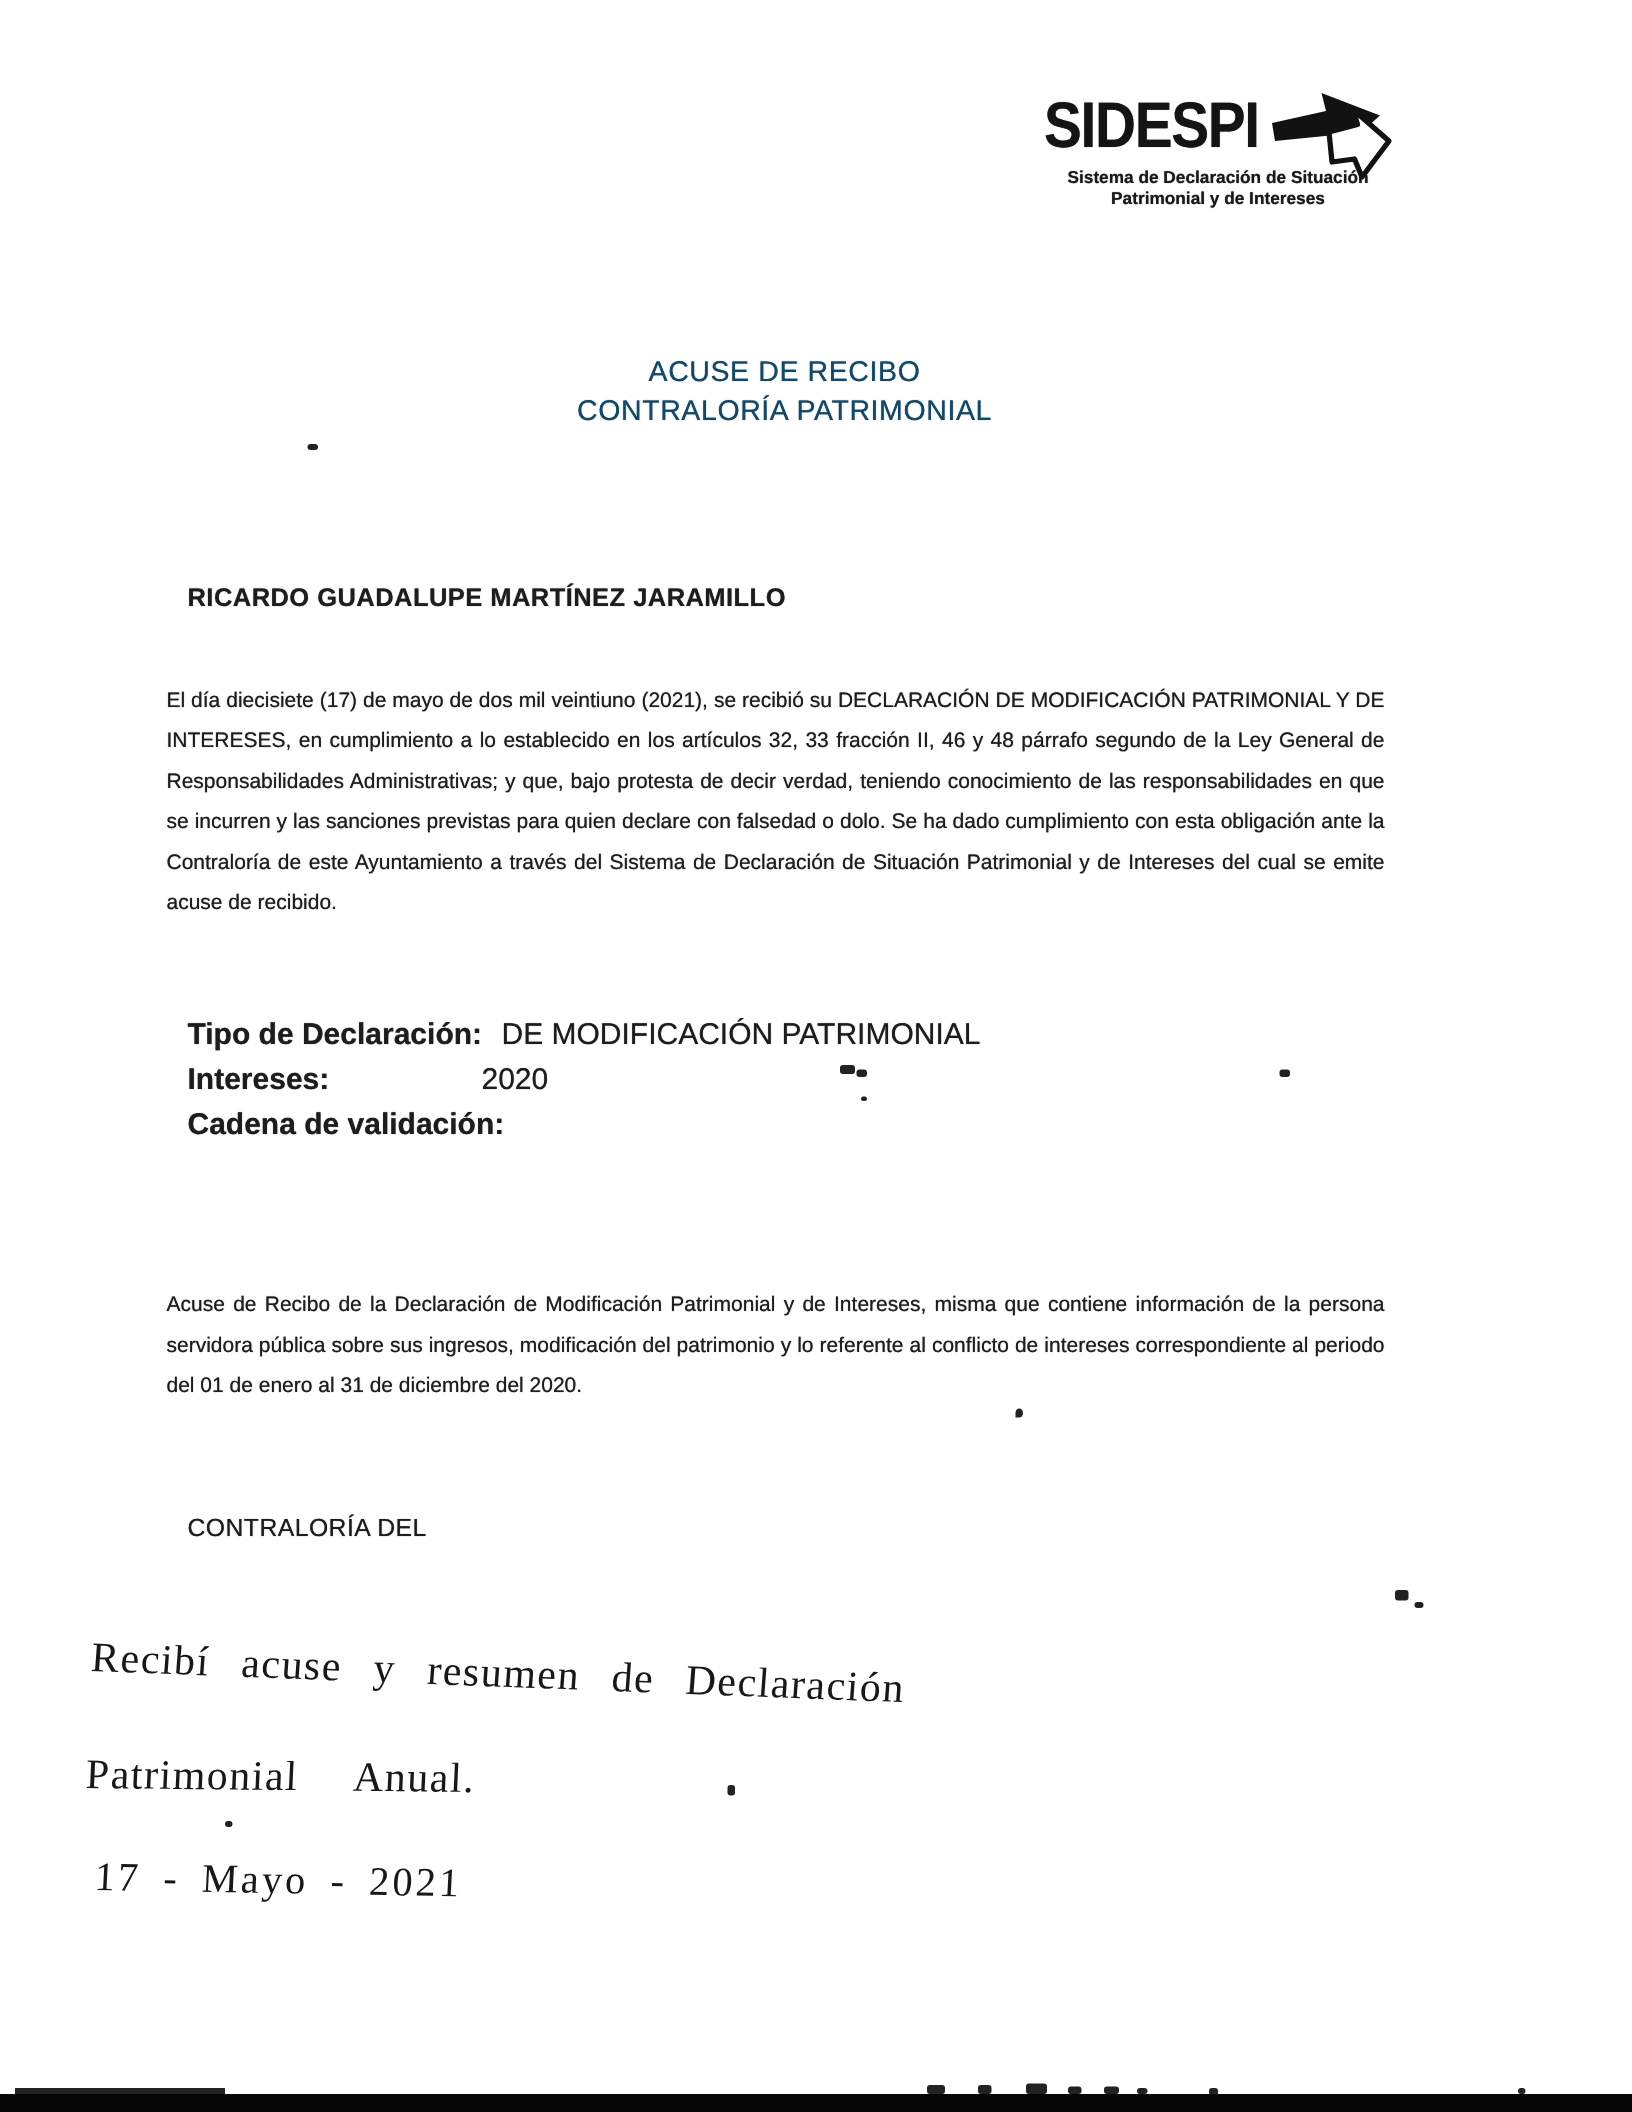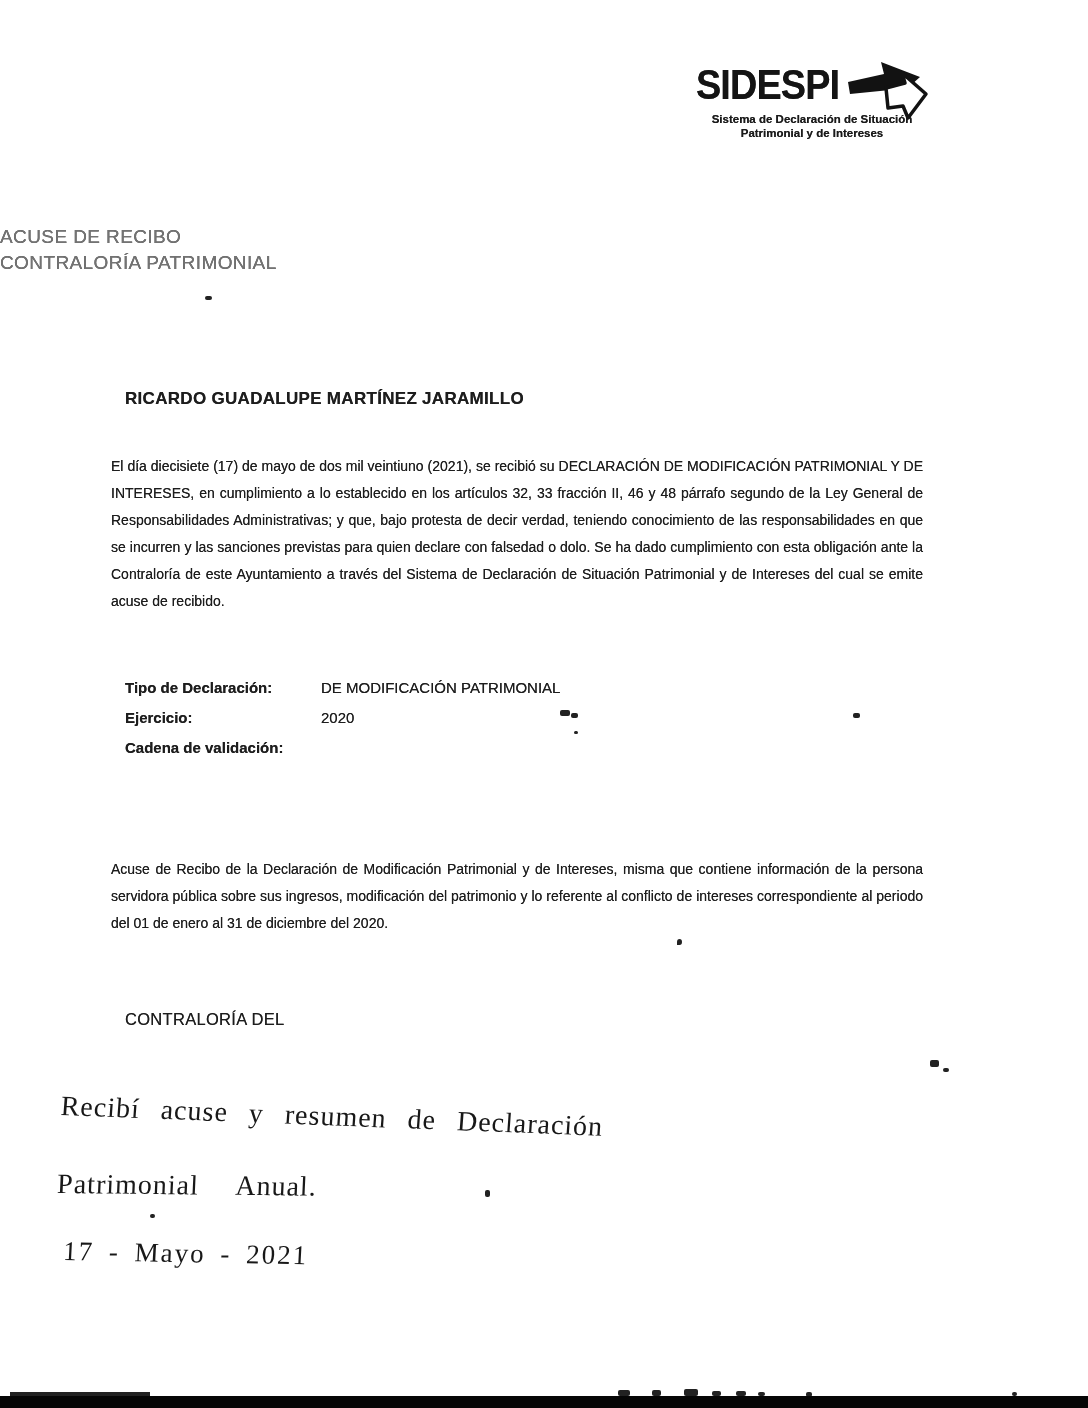--- a/index.html
+++ b/index.html
@@ -23,41 +23,41 @@
     color:#141414;
   }
   .logo-arrow{ position:absolute; left:152px; top:-4px; }
   .logo-tagline{
     margin-top:3px; width:232px; text-align:center;
     font-weight:bold; font-size:11.5px; line-height:14px; color:#1a1a1a;
   }
 
   
   .doc-title{
-    position:absolute; left:0; top:224px; width:1046px;
-    font-size:19px; line-height:26px;
-    letter-spacing:.4px; color:#737373;
+    position:absolute; left:0; top:236px; width:1046px;
+    text-align:center; font-size:19px; line-height:26px;
+    letter-spacing:.4px; color:#0c4a6e;
   }
 
   
   .recipient-name{
     position:absolute; left:125px; top:389px;
     font-weight:bold; font-size:17px; letter-spacing:.3px;
   }
 
   
   .para{
     position:absolute; left:111px; width:812px;
     font-size:14px; line-height:27px; text-align:justify;
   }
   .para1{ top:453px; }
   .para2{ top:856px; }
 
   
-  .details{ position:absolute; left:125px; top:679px; font-size:15px; }
+  .details{ position:absolute; left:125px; top:679px; font-size:20px; }
   .detail-row{ display:flex; height:30px; align-items:flex-start; }
   .detail-label{ font-weight:bold; min-width:183px; }
   .detail-value{ padding-left:2px; white-space:nowrap;margin-left:11px; }
 
   
   .office-heading{
     position:absolute; left:125px; top:1010px;
     font-weight:normal; font-size:16.5px; letter-spacing:.3px;
   }
 
@@ -105,21 +105,21 @@
   <div class="recipient-name scan-ink">RICARDO GUADALUPE MARTÍNEZ JARAMILLO</div>
 
   <div class="para para1 scan-ink">El día diecisiete (17) de mayo de dos mil veintiuno (2021), se recibió su DECLARACIÓN DE MODIFICACIÓN PATRIMONIAL Y DE INTERESES, en cumplimiento a lo establecido en los artículos 32, 33 fracción II, 46 y 48 párrafo segundo de la Ley General de Responsabilidades Administrativas; y que, bajo protesta de decir verdad, teniendo conocimiento de las responsabilidades en que se incurren y las sanciones previstas para quien declare con falsedad o dolo. Se ha dado cumplimiento con esta obligación ante la Contraloría de este Ayuntamiento a través del Sistema de Declaración de Situación Patrimonial y de Intereses del cual se emite acuse de recibido.</div>
 
   <div class="details">
     <div class="detail-row">
       <span class="detail-label scan-ink">Tipo de Declaración:</span>
       <span class="detail-value scan-ink">DE MODIFICACIÓN PATRIMONIAL</span>
     </div>
     <div class="detail-row">
-      <span class="detail-label scan-ink">Ejercicio:</span>
+      <span class="detail-label scan-ink">Intereses:</span>
       <span class="detail-value scan-ink">2020</span>
     </div>
     <div class="detail-row">
       <span class="detail-label scan-ink">Cadena de validación:</span>
       <span class="detail-value scan-ink"></span>
     </div>
   </div>
 
   <div class="para para2 scan-ink">Acuse de Recibo de la Declaración de Modificación Patrimonial y de Intereses, misma que contiene información de la persona servidora pública sobre sus ingresos, modificación del patrimonio y lo referente al conflicto de intereses correspondiente al periodo del 01 de enero al 31 de diciembre del 2020.</div>
 

